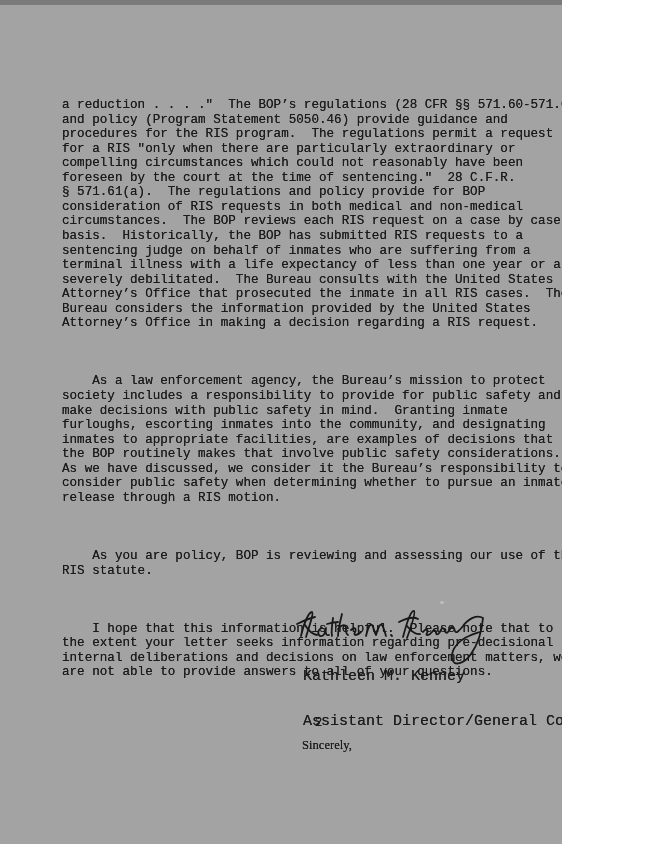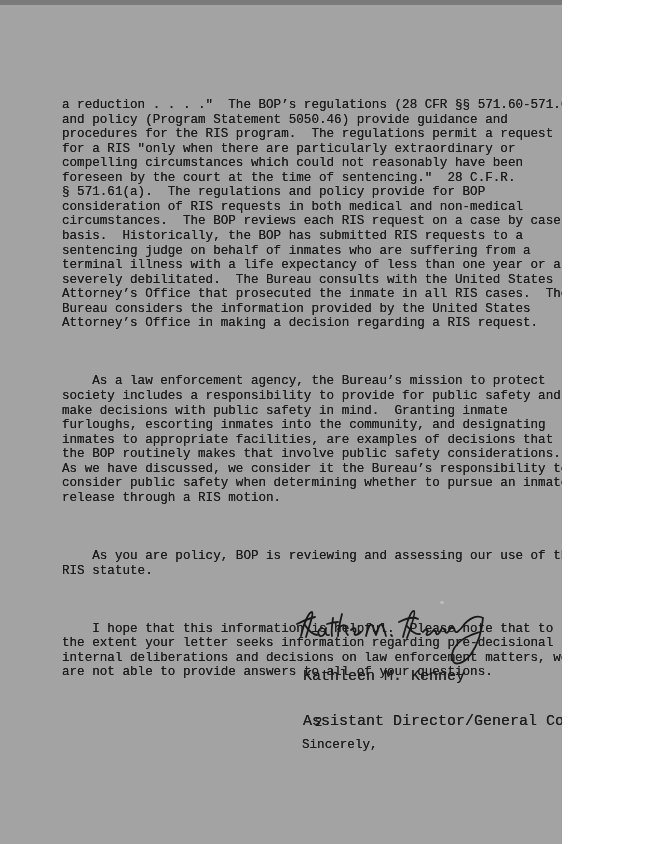--- a/index.html
+++ b/index.html
@@ -23,21 +23,21 @@
     left: 62px;
     top: 69px;
     width: 540px;
     font-size: 12.6px;
     line-height: 14.55px;
     white-space: pre;
     text-shadow: 0 0 0.6px rgba(25,25,25,0.85);
   }
   .para { margin: 0 0 14.55px 0; }
   .para:last-of-type { margin-bottom: 0; }
-  .closing { margin: 14.55px 0 0 240px; }
+  .closing { margin: 14.55px 0 0 240px; font-family: Liberation Serif, serif; }
   .signature-svg {
     position: absolute;
     left: 294px;
     top: 602px;
     width: 192px;
     height: 72px;
   }
   .signature-svg path {
     fill: none;
     stroke: #181818;

